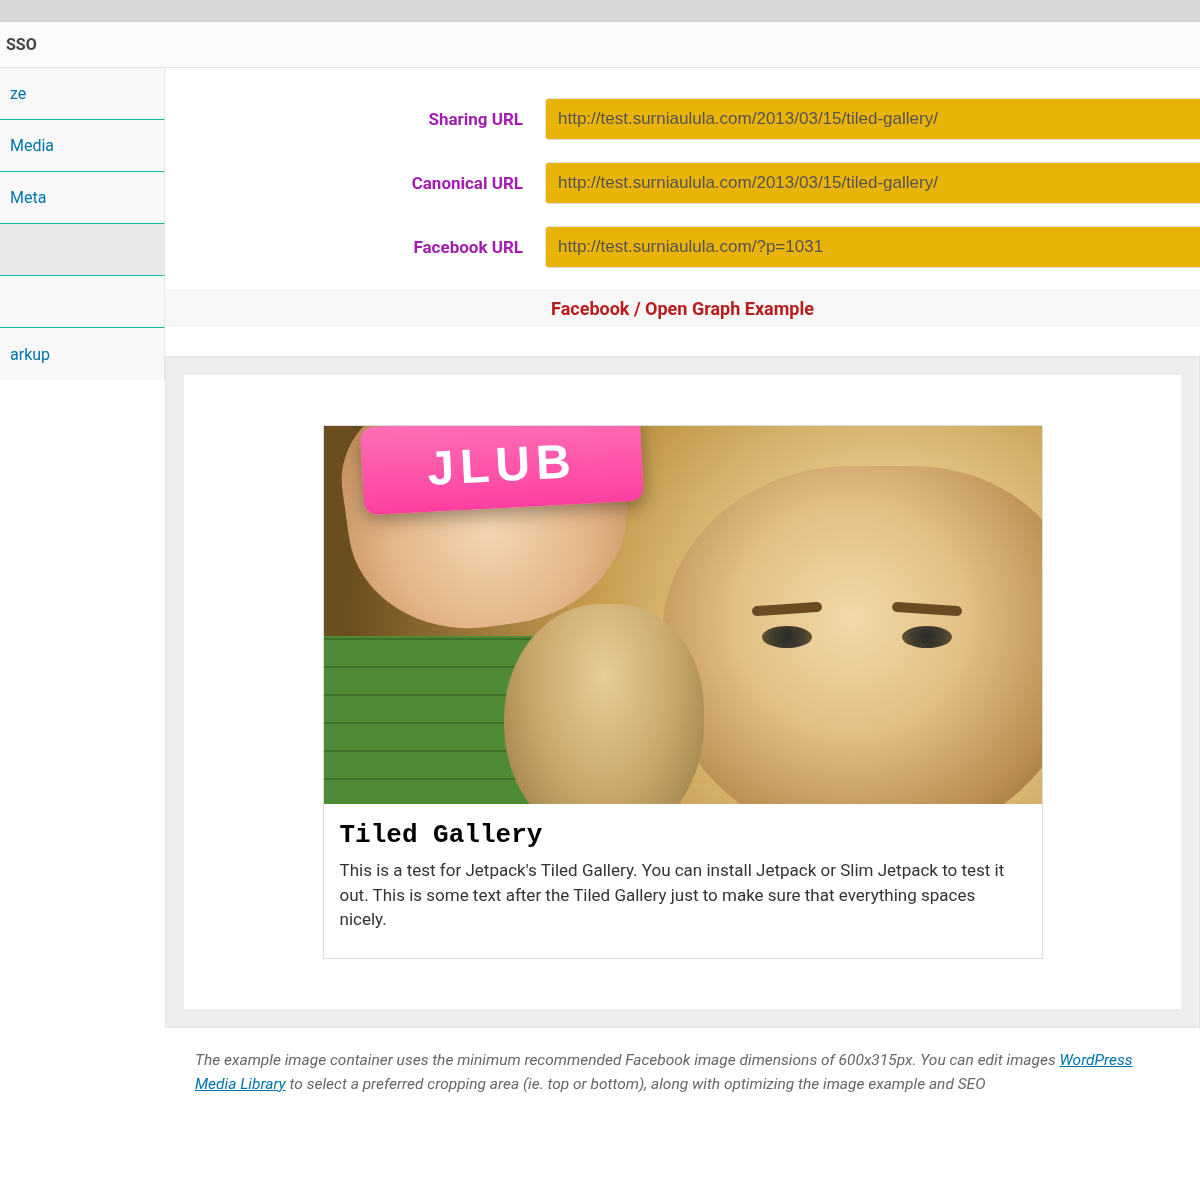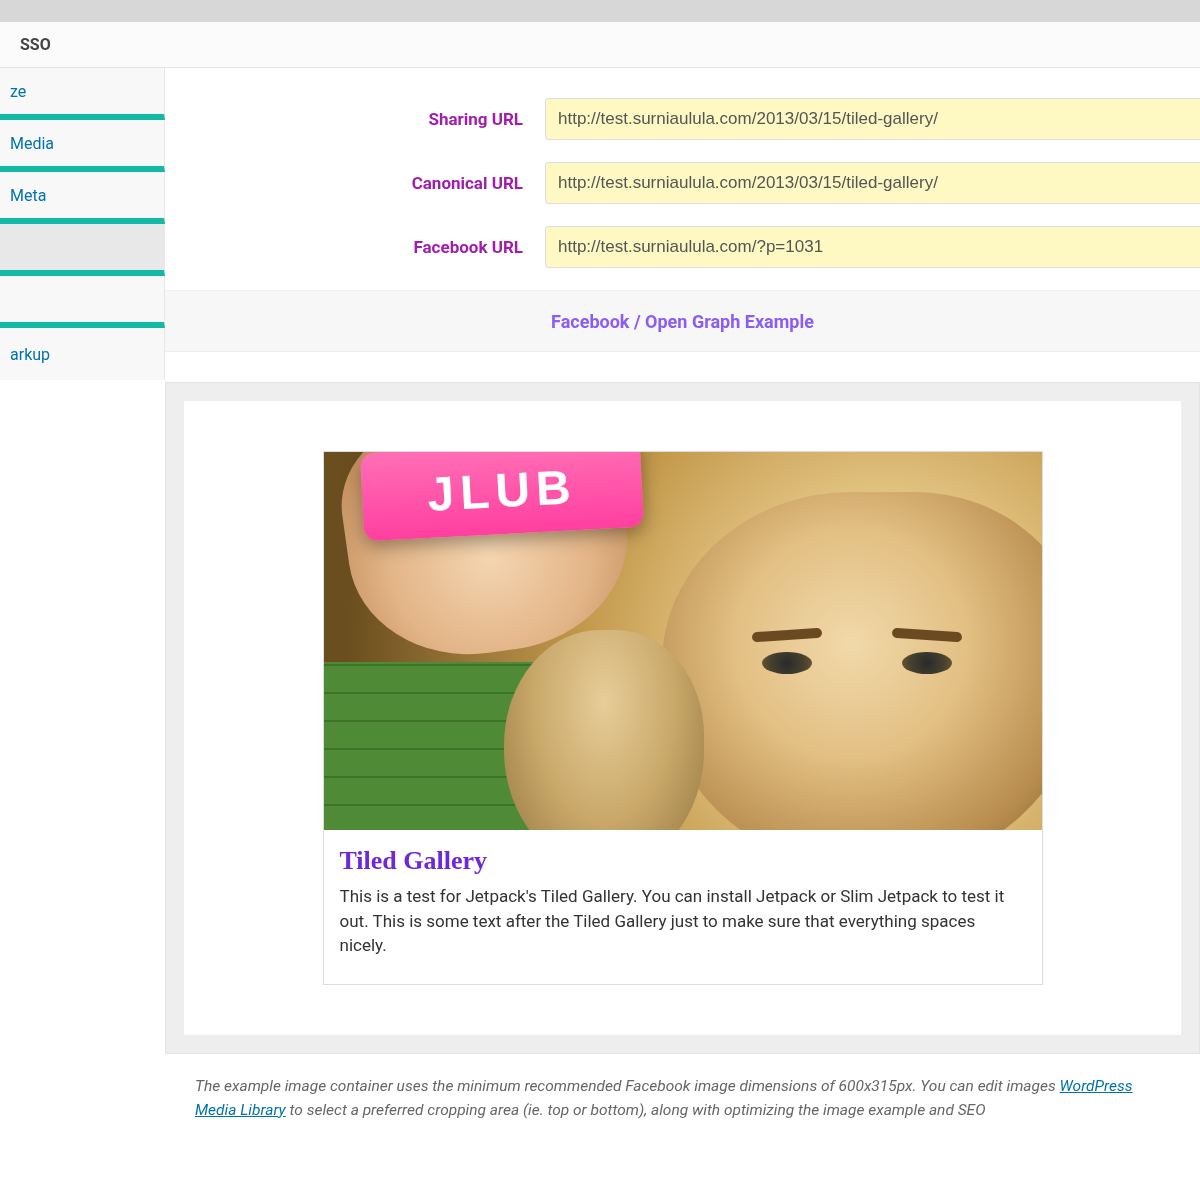--- a/index.html
+++ b/index.html
@@ -16,38 +16,38 @@
     background: #fff;
   }
 
   
   .header {
     height: 46px;
     background: #fbfbfb;
     border-bottom: 1px solid #e3e3e3;
     display: flex;
     align-items: center;
-    padding-left: 20px;
+    padding-left: 6px;
     font-weight: 700;
     color: #444;
     font-size: 16px;
   }
 
   
   .layout { display: flex; height: calc(100% - 46px); }
 
   
   .sidebar {
     width: 165px;
     flex: 0 0 165px;
     background: #fff;
   }
   .tab {
     height: 52px;
-    border-bottom: 6px solid #14b8a6;
+    border-bottom: 1px solid #14b8a6;
     border-right: 1px solid #e7e7e7;
     display: flex;
     align-items: center;
     padding-left: 10px;
     font-size: 16px;
     color: #0073aa;
     cursor: pointer;
     background: #f8f8f8;
   }
   .tab.active {
@@ -81,39 +81,39 @@
   .row-input {
     flex: 1;
     padding-right: 0;
   }
   .row-input input {
     width: 100%;
     height: 42px;
     padding: 0 12px;
     font-size: 17px;
     color: #555;
-    background: #fef9c3;
+    background: #eab308;
     border: 1px solid #ddd;
     border-radius: 4px 0 0 4px;
     border-right: none;
   }
 
   
   .section-heading {
     margin: 20px 0 30px 0;
-    height: 62px;
+    height: 36px;
     background: #f7f7f7;
     border-top: 1px solid #eee;
     border-bottom: 1px solid #eee;
     display: flex;
     align-items: center;
     justify-content: center;
     font-weight: 700;
     font-size: 18px;
-    color: #8b5cf6;
+    color: #b91c1c;
   }
 
   
   .preview-wrap {
     margin: 0 0 0 0;
     padding: 18px;
     background: #eeeeee;
     border: 1px solid #e3e3e3;
     width: calc(100% - 0px);
   }
@@ -196,24 +196,24 @@
     left: 0; top: 210px; width: 230px; height: 170px;
     background:
       repeating-linear-gradient(0deg, #4f8a36 0 26px, #3e7229 26px 28px),
       repeating-linear-gradient(90deg, transparent 0 52px, rgba(0,0,0,.15) 52px 54px);
   }
 
   .og-meta {
     padding: 16px 16px 14px 16px;
   }
   .og-title {
-    font-family: Liberation Serif, serif;
+    font-family: Liberation Mono, monospace;
     font-size: 26px;
     font-weight: 600;
-    color: #6d28d9;
+    color: #000000;
     margin-bottom: 8px;
   }
   .og-desc {
     font-size: 17px;
     color: #333;
     line-height: 1.45;
     margin-bottom: 12px;
   }
   .og-source {
     font-size: 13px;

